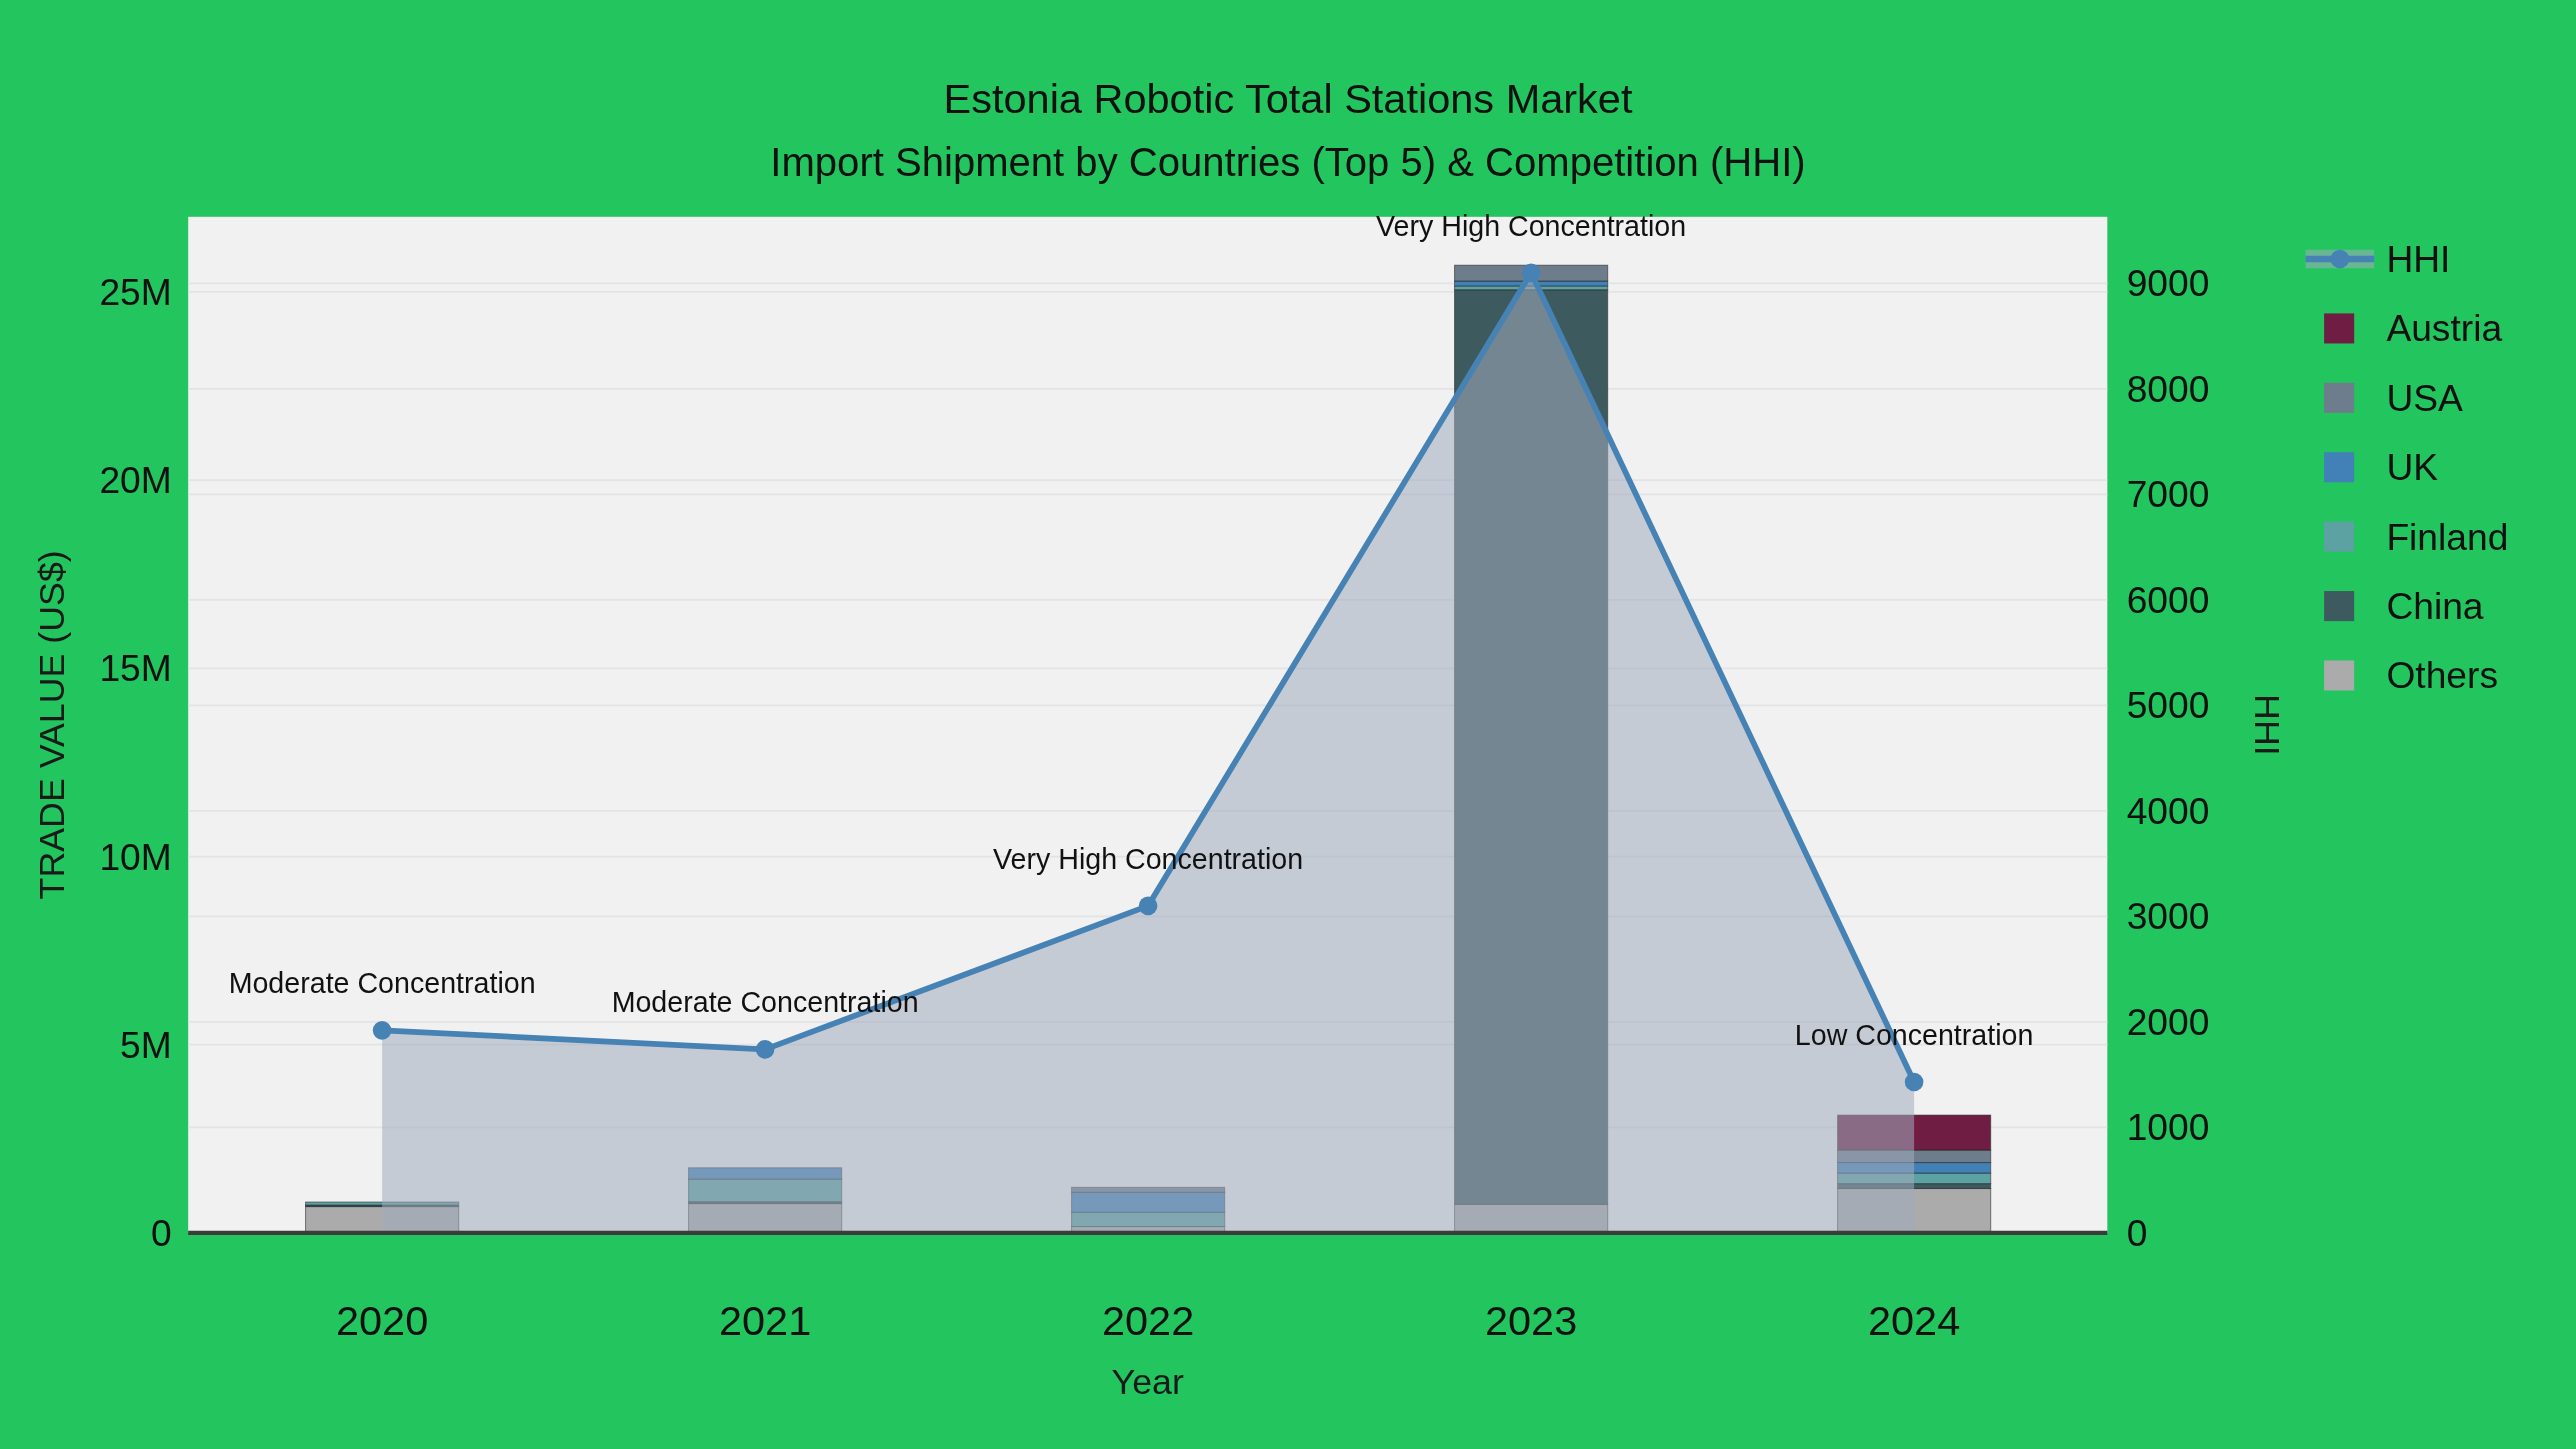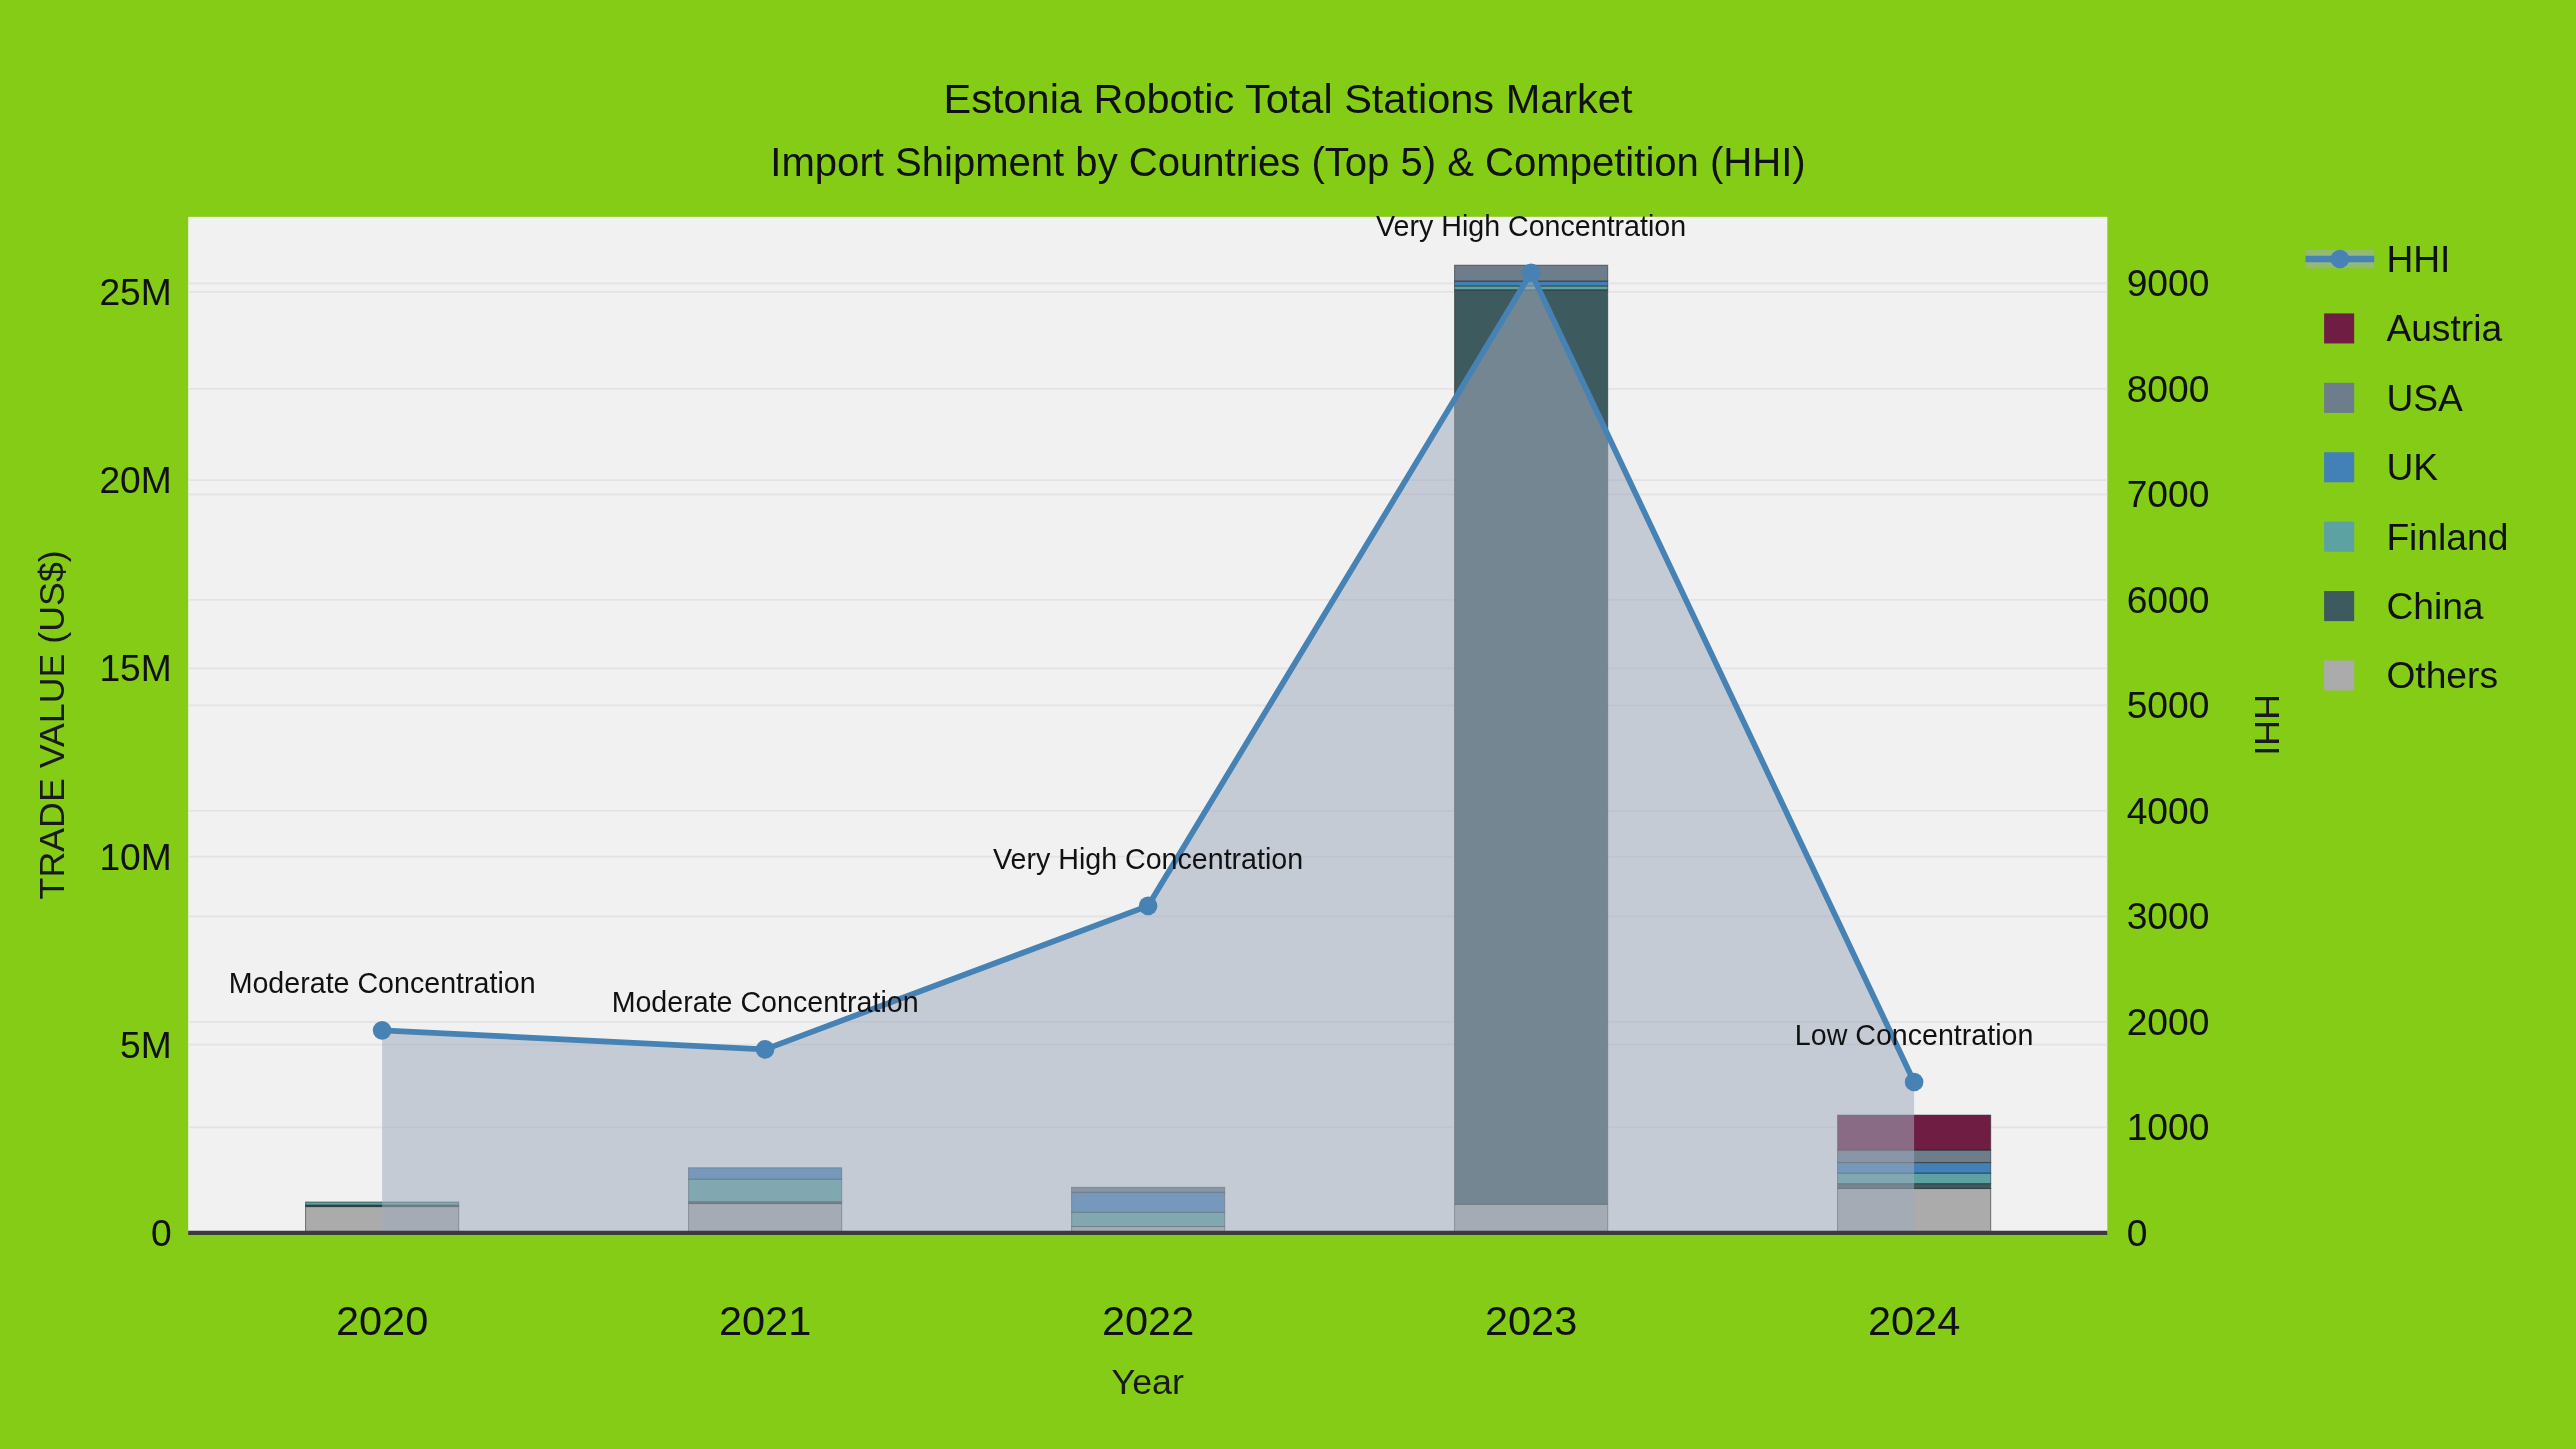--- a/index.html
+++ b/index.html
@@ -4,21 +4,21 @@
 <style>
   html, body {
     margin: 0;
     padding: 0;
     background: #ffffff;
   }
   .figure {
     position: relative;
     width: 2576px;
     height: 1449px;
-    background: #84cc16;
+    background: #22c55e;
     font-family: "Liberation Sans", sans-serif;
     overflow: hidden;
   }
   svg text {
     font-family: "Liberation Sans", sans-serif;
     fill: #111111;
   }
   .title-line1 { font-size: 58px; }
   .title-line2 { font-size: 56px; }
   .axis-title  { font-size: 50px; fill: #1a1a1a; }

